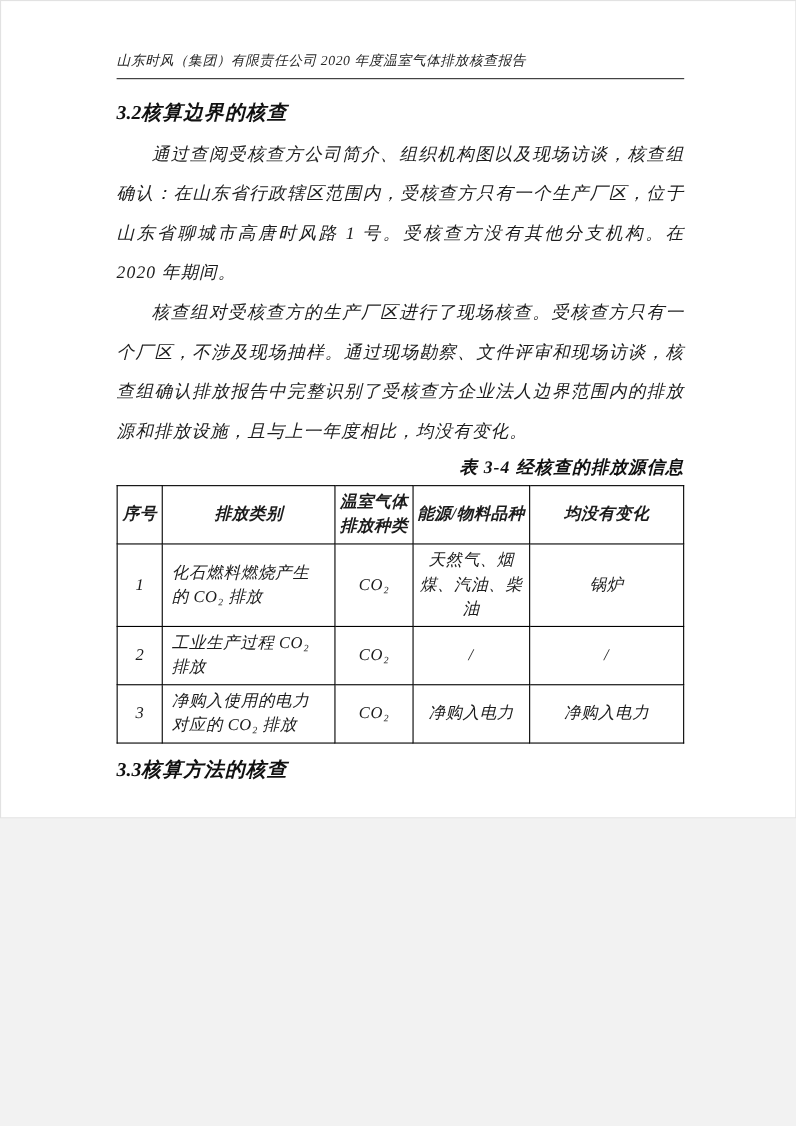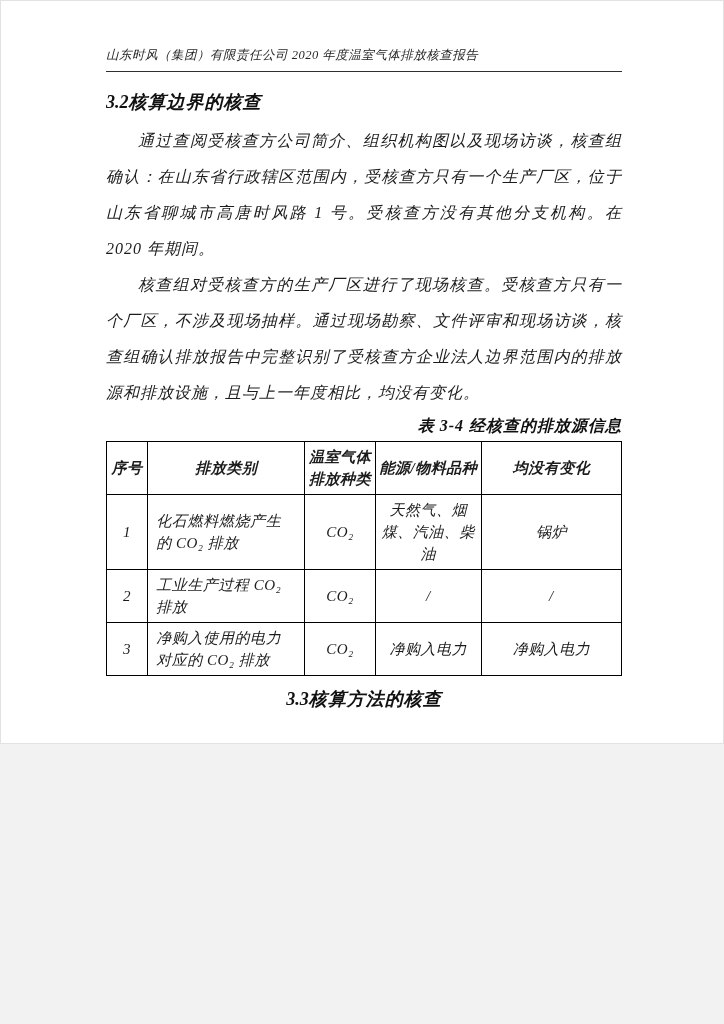--- a/index.html
+++ b/index.html
@@ -37,21 +37,21 @@
       font-weight: bold;
       letter-spacing: 1px;
       line-height: 26px;
       margin: 2px 0 8px 0;
       color: #111;
     }
     .sec-heading .sec-num {
       letter-spacing: 0;
       margin-right: 0;
     }
-    .sec-heading.second { margin-top: 10px; margin-bottom: 8px; text-align: center; }
+    .sec-heading.second { margin-top: 10px; margin-bottom: 8px; }
     .para {
       font-size: 16px;
       line-height: 36px;
       letter-spacing: 1px;
       text-align: justify;
       text-indent: 2em;
       margin: 0;
       color: #1c1c1c;
     }
     .table-title {

